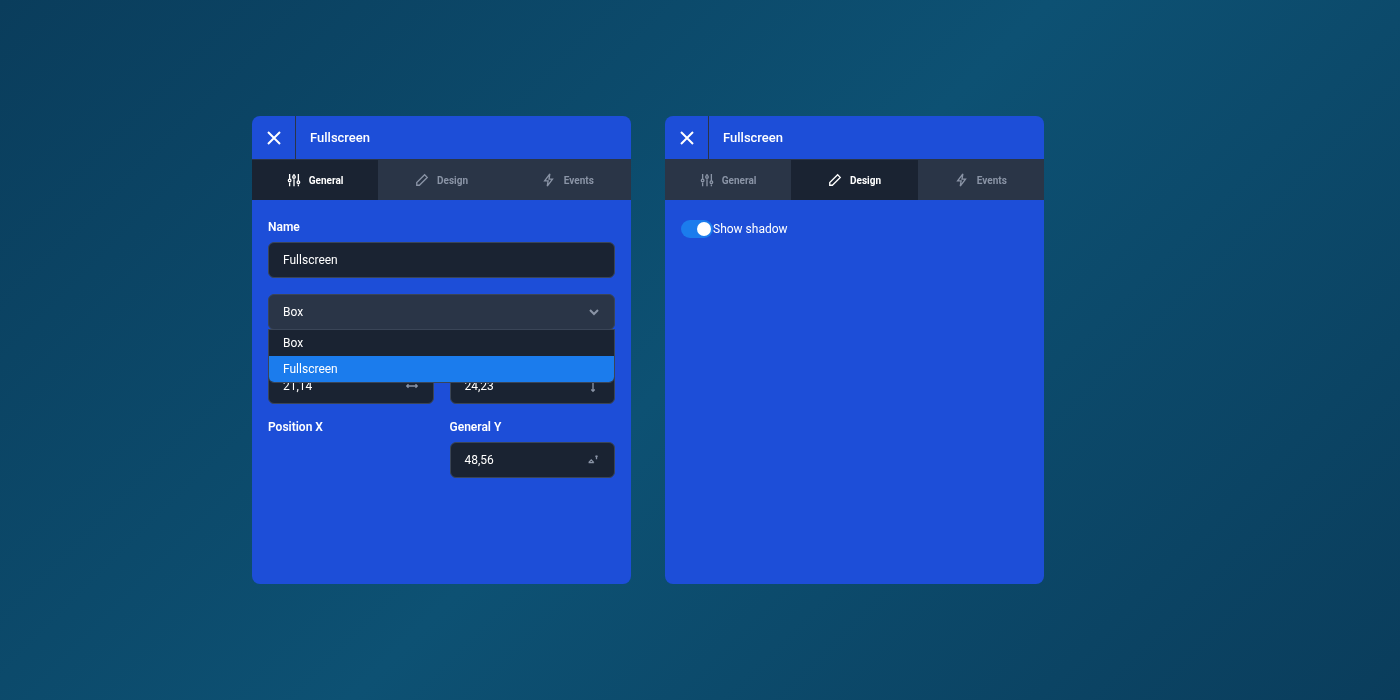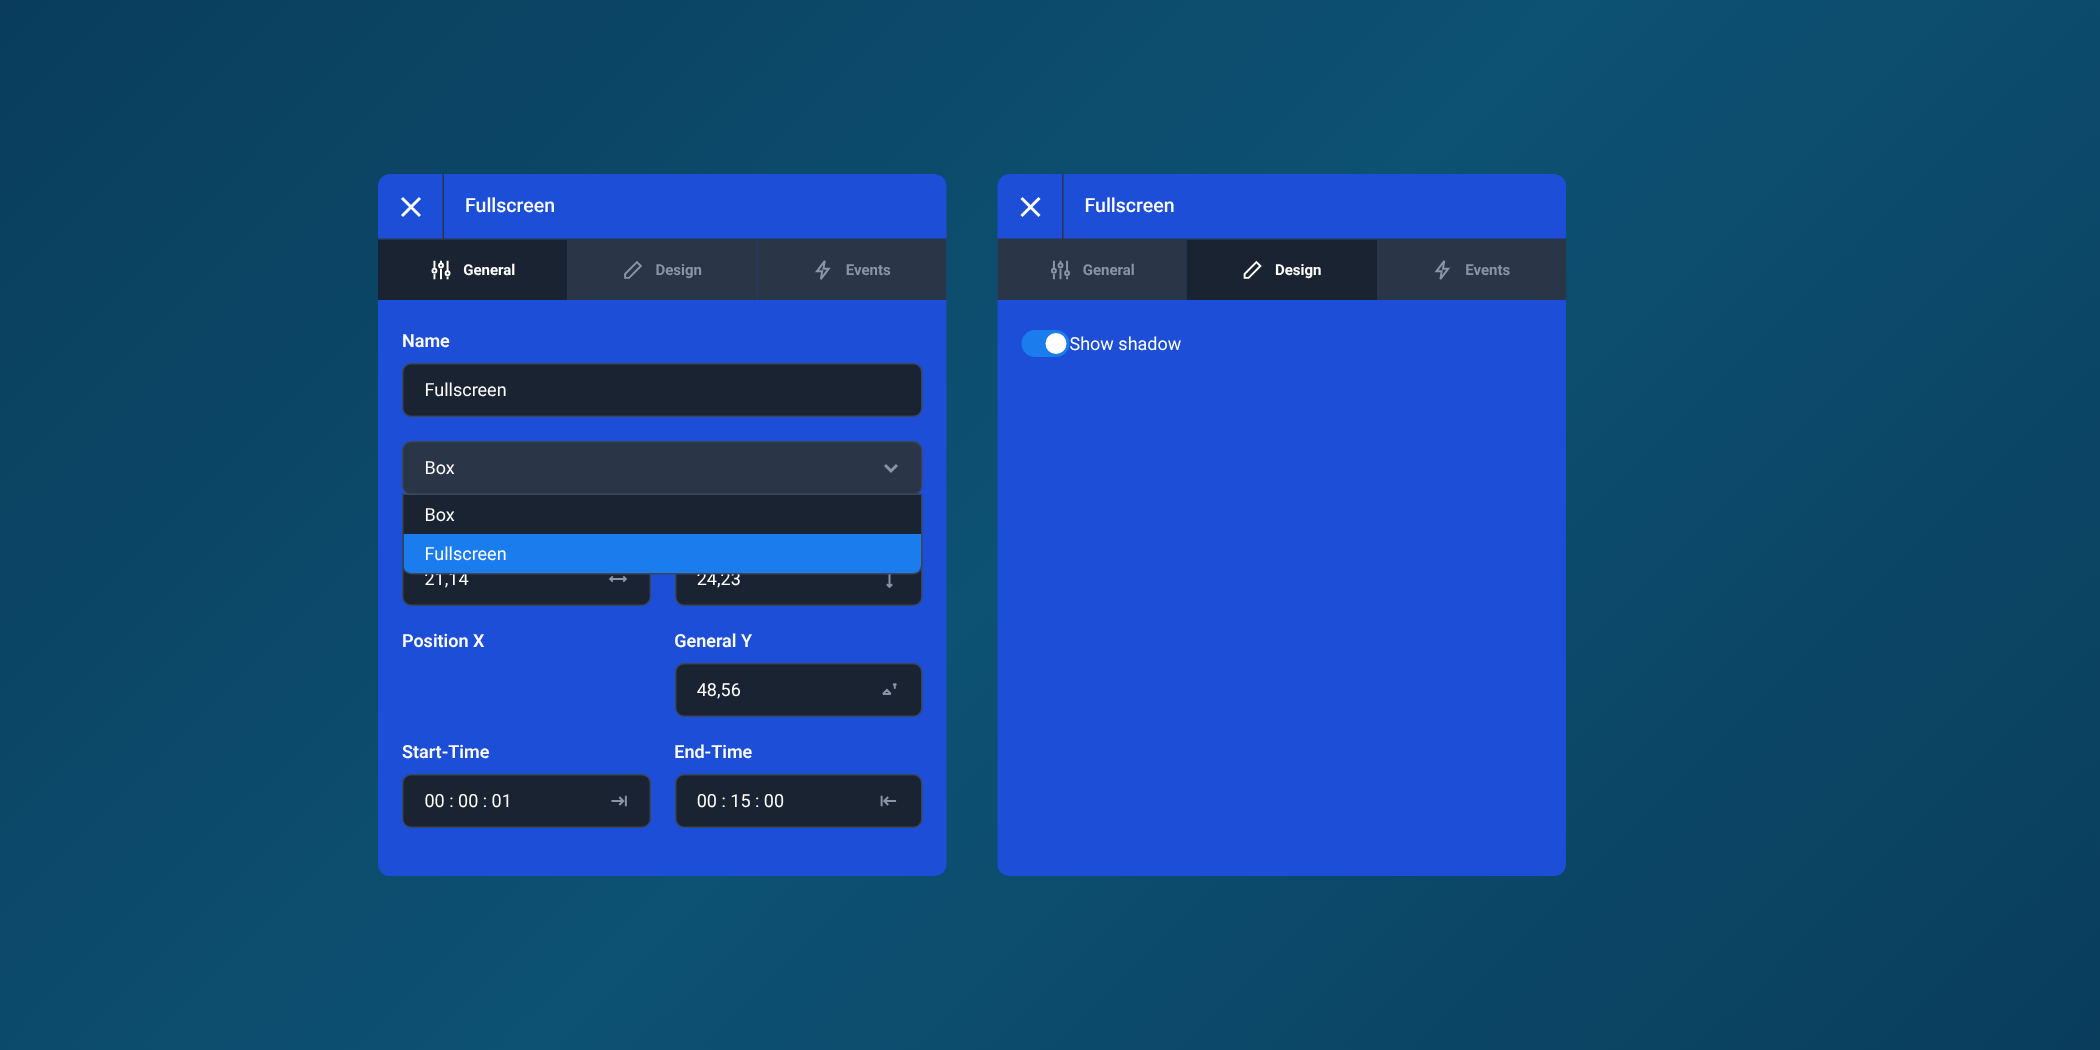--- a/index.html
+++ b/index.html
@@ -121,44 +121,20 @@
         <div class="input">
           <span>48,56</span>
           <span class="input-icon">
               <svg viewBox="0 0 16 16">
                 <path d="M3 11l3-3 3 3M3 11h6M11 3l1 2 1-2M12 5v2"></path>
               </svg>
             </span>
         </div>
       </div>
     </div>
-    <div class="row">
-      <div class="field">
-        <div class="field-label">Start-Time</div>
-        <div class="input">
-          <span>00 : 00 : 01</span>
-          <span class="input-icon">
-              <svg viewBox="0 0 16 16">
-                <path d="M3 8h8M9 5l3 3-3 3M14 4v8"></path>
-              </svg>
-            </span>
-        </div>
-      </div>
-      <div class="field">
-        <div class="field-label">End-Time</div>
-        <div class="input">
-          <span>00 : 15 : 00</span>
-          <span class="input-icon">
-              <svg viewBox="0 0 16 16">
-                <path d="M2 4v8M5 8h8M7 5L4 8l3 3"></path>
-              </svg>
-            </span>
-        </div>
-      </div>
-    </div>
   </div>
 </div>
 
 <div class="panel">
   <div class="panel-header">
     <div class="close-btn">
       <svg viewBox="0 0 14 14">
           <path d="M1 1L13 13M13 1L1 13"></path>
         </svg>
     </div>

